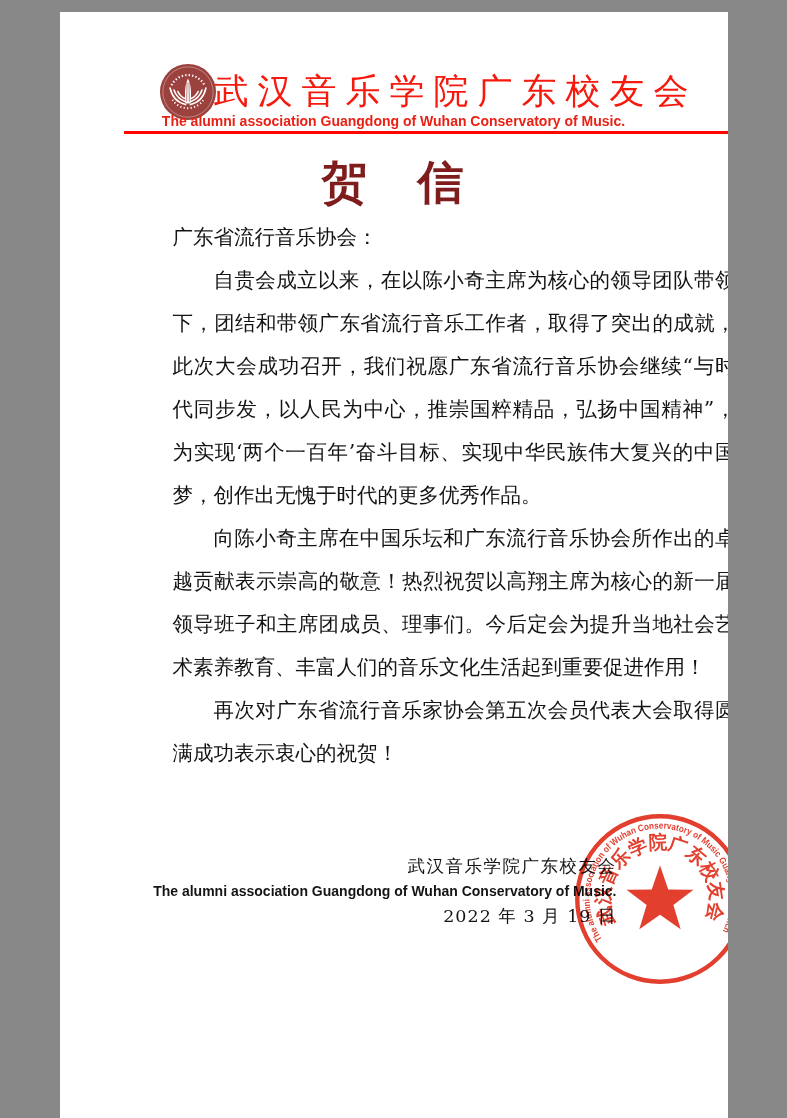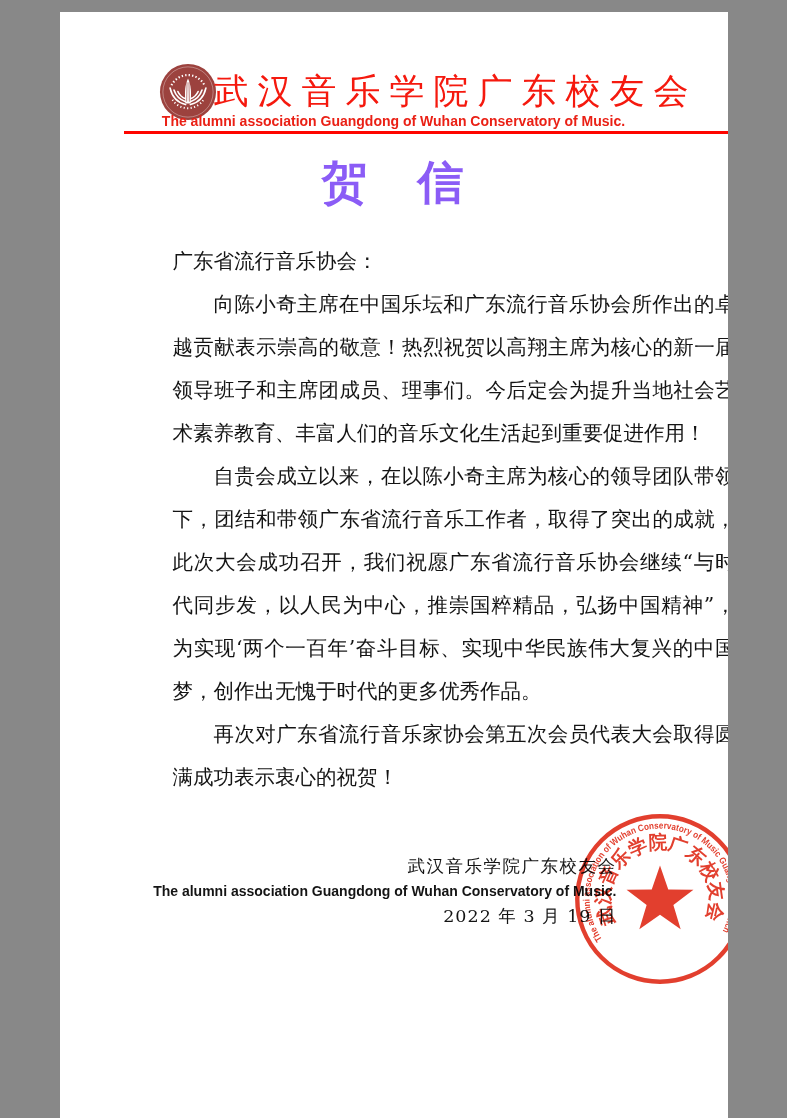--- a/index.html
+++ b/index.html
@@ -17,25 +17,25 @@
   }
   .org-en{
     position:absolute;left:0;right:0;top:101px;text-align:center;
     font-family:"Liberation Sans","DejaVu Sans",sans-serif;
     font-size:14px;font-weight:700;color:#ea2015;
   }
   .rule{position:absolute;left:64px;top:119px;width:624px;height:3px;background:#fe0500;}
   
   .title{
     position:absolute;left:0;right:0;top:140px;text-align:center;
-    font-size:46px;font-weight:700;color:#8b5cf6;letter-spacing:2px;
+    font-size:46px;font-weight:700;color:#7f1d1d;letter-spacing:2px;
   }
   
   .body{
-    position:absolute;left:113px;top:228px;width:563px;
+    position:absolute;left:113px;top:204px;width:563px;
     font-size:20.5px;line-height:43px;color:#141414;text-align:justify;
   }
   .body p{margin:0;text-indent:2em;}
   .body .salutation{text-indent:0;}
   
   .sig{position:absolute;right:111px;top:842px;text-align:right;z-index:2;}
   .sig-cn{font-size:17.5px;letter-spacing:1.5px;color:#141414;}
   .sig-en{
     font-family:"Liberation Sans","DejaVu Sans",sans-serif;
     font-size:14px;font-weight:700;color:#141414;margin-top:5px;white-space:nowrap;
@@ -84,22 +84,22 @@
     </svg>
     <div class="org-cn">武汉音乐学院广东校友会</div>
     <div class="org-en">The alumni association Guangdong of Wuhan Conservatory of Music.</div>
     <div class="rule"></div>
   </div>
 
   <div class="title">贺　信</div>
 
   <div class="body">
     <p class="salutation">广东省流行音乐协会：</p>
+    <p>自贵会成立以来，在以陈小奇主席为核心的领导团队带领下，团结和带领广东省流行音乐工作者，取得了突出的成就，此次大会成功召开，我们祝愿广东省流行音乐协会继续“与时代同步发，以人民为中心，推崇国粹精品，弘扬中国精神”，为实现‘两个一百年’奋斗目标、实现中华民族伟大复兴的中国梦，创作出无愧于时代的更多优秀作品。</p>
     <p>向陈小奇主席在中国乐坛和广东流行音乐协会所作出的卓越贡献表示崇高的敬意！热烈祝贺以高翔主席为核心的新一届领导班子和主席团成员、理事们。今后定会为提升当地社会艺术素养教育、丰富人们的音乐文化生活起到重要促进作用！</p>
-    <p>自贵会成立以来，在以陈小奇主席为核心的领导团队带领下，团结和带领广东省流行音乐工作者，取得了突出的成就，此次大会成功召开，我们祝愿广东省流行音乐协会继续“与时代同步发，以人民为中心，推崇国粹精品，弘扬中国精神”，为实现‘两个一百年’奋斗目标、实现中华民族伟大复兴的中国梦，创作出无愧于时代的更多优秀作品。</p>
     <p>再次对广东省流行音乐家协会第五次会员代表大会取得圆满成功表示衷心的祝贺！</p>
   </div>
 
   <div class="sig">
     <div class="sig-cn">武汉音乐学院广东校友会</div>
     <div class="sig-en">The alumni association Guangdong of Wuhan Conservatory of Music.</div>
     <div class="sig-date">2022 年 3 月 19 日</div>
   </div>
 
   <svg class="stamp" viewBox="0 0 200 200" aria-hidden="true">

